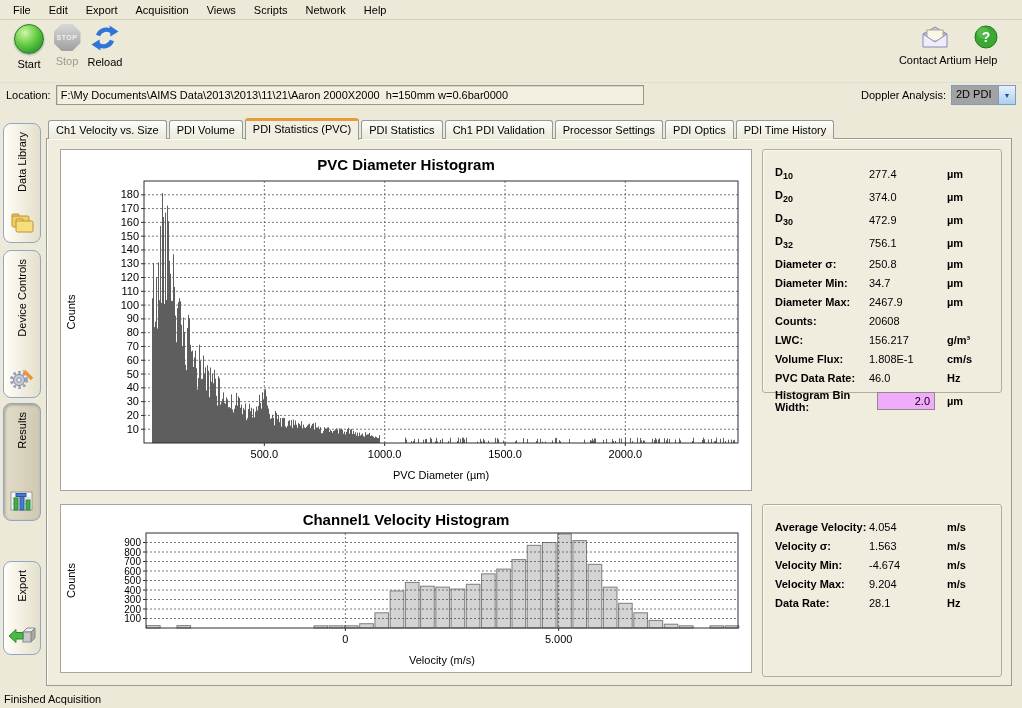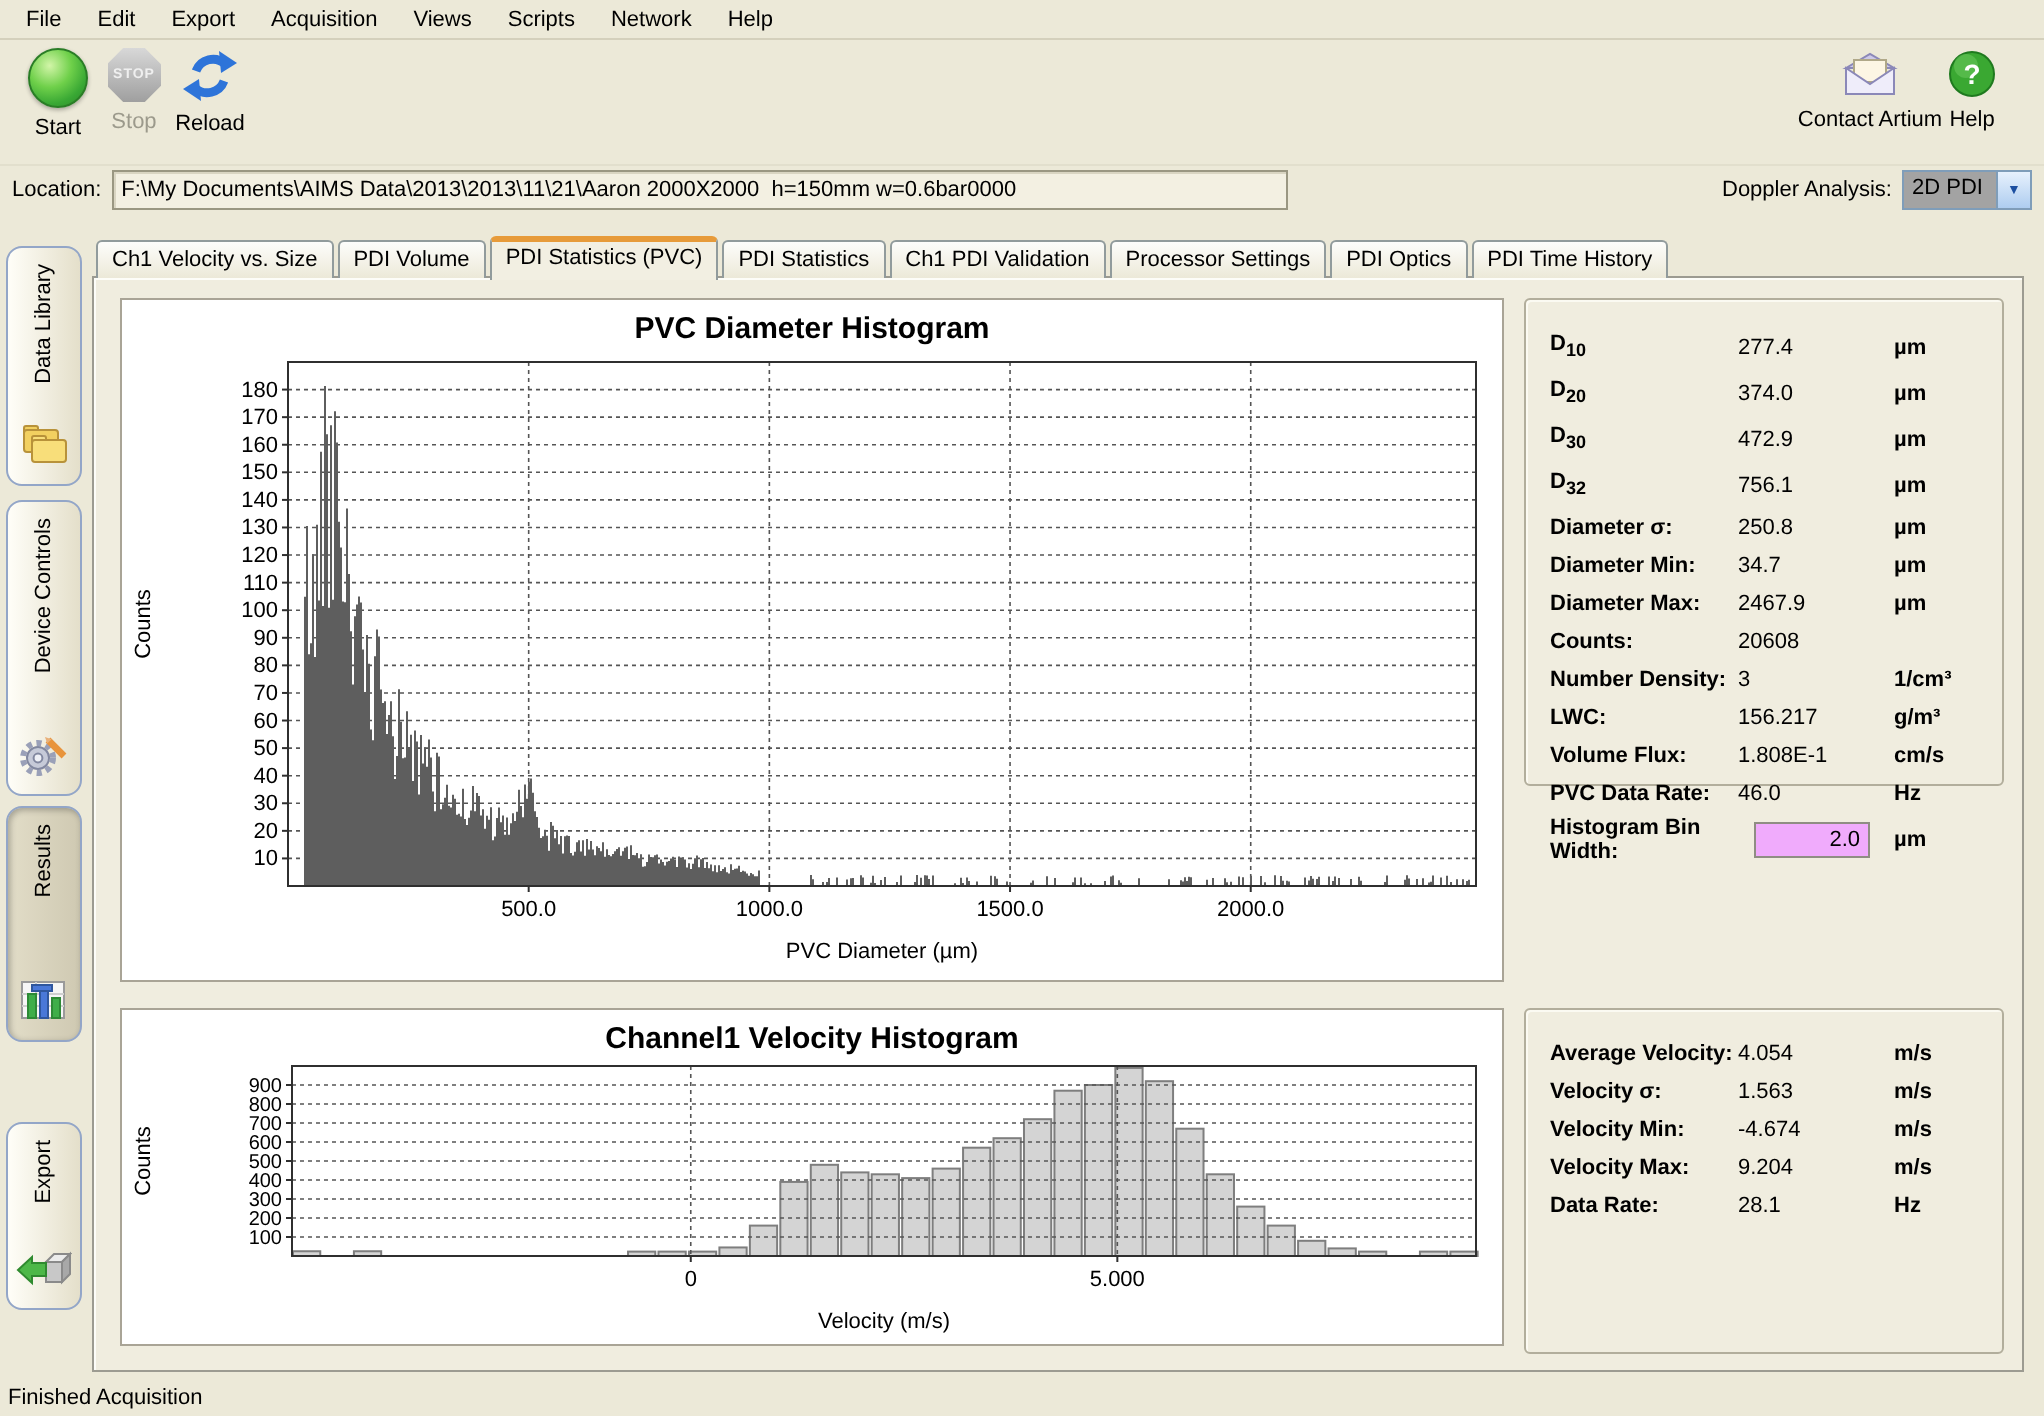--- a/index.html
+++ b/index.html
@@ -629,25 +629,20 @@
           <span class="stat-label">Diameter Max:</span>
           <span class="stat-value">2467.9</span>
           <span class="stat-unit">µm</span>
         </div>
         <div class="stat-row">
           <span class="stat-label">Counts:</span>
           <span class="stat-value">20608</span>
           <span class="stat-unit"></span>
         </div>
         <div class="stat-row">
-          <span class="stat-label">Number Density:</span>
-          <span class="stat-value">3</span>
-          <span class="stat-unit">1/cm³</span>
-        </div>
-        <div class="stat-row">
           <span class="stat-label">LWC:</span>
           <span class="stat-value">156.217</span>
           <span class="stat-unit">g/m³</span>
         </div>
         <div class="stat-row">
           <span class="stat-label">Volume Flux:</span>
           <span class="stat-value">1.808E-1</span>
           <span class="stat-unit">cm/s</span>
         </div>
         <div class="stat-row">

